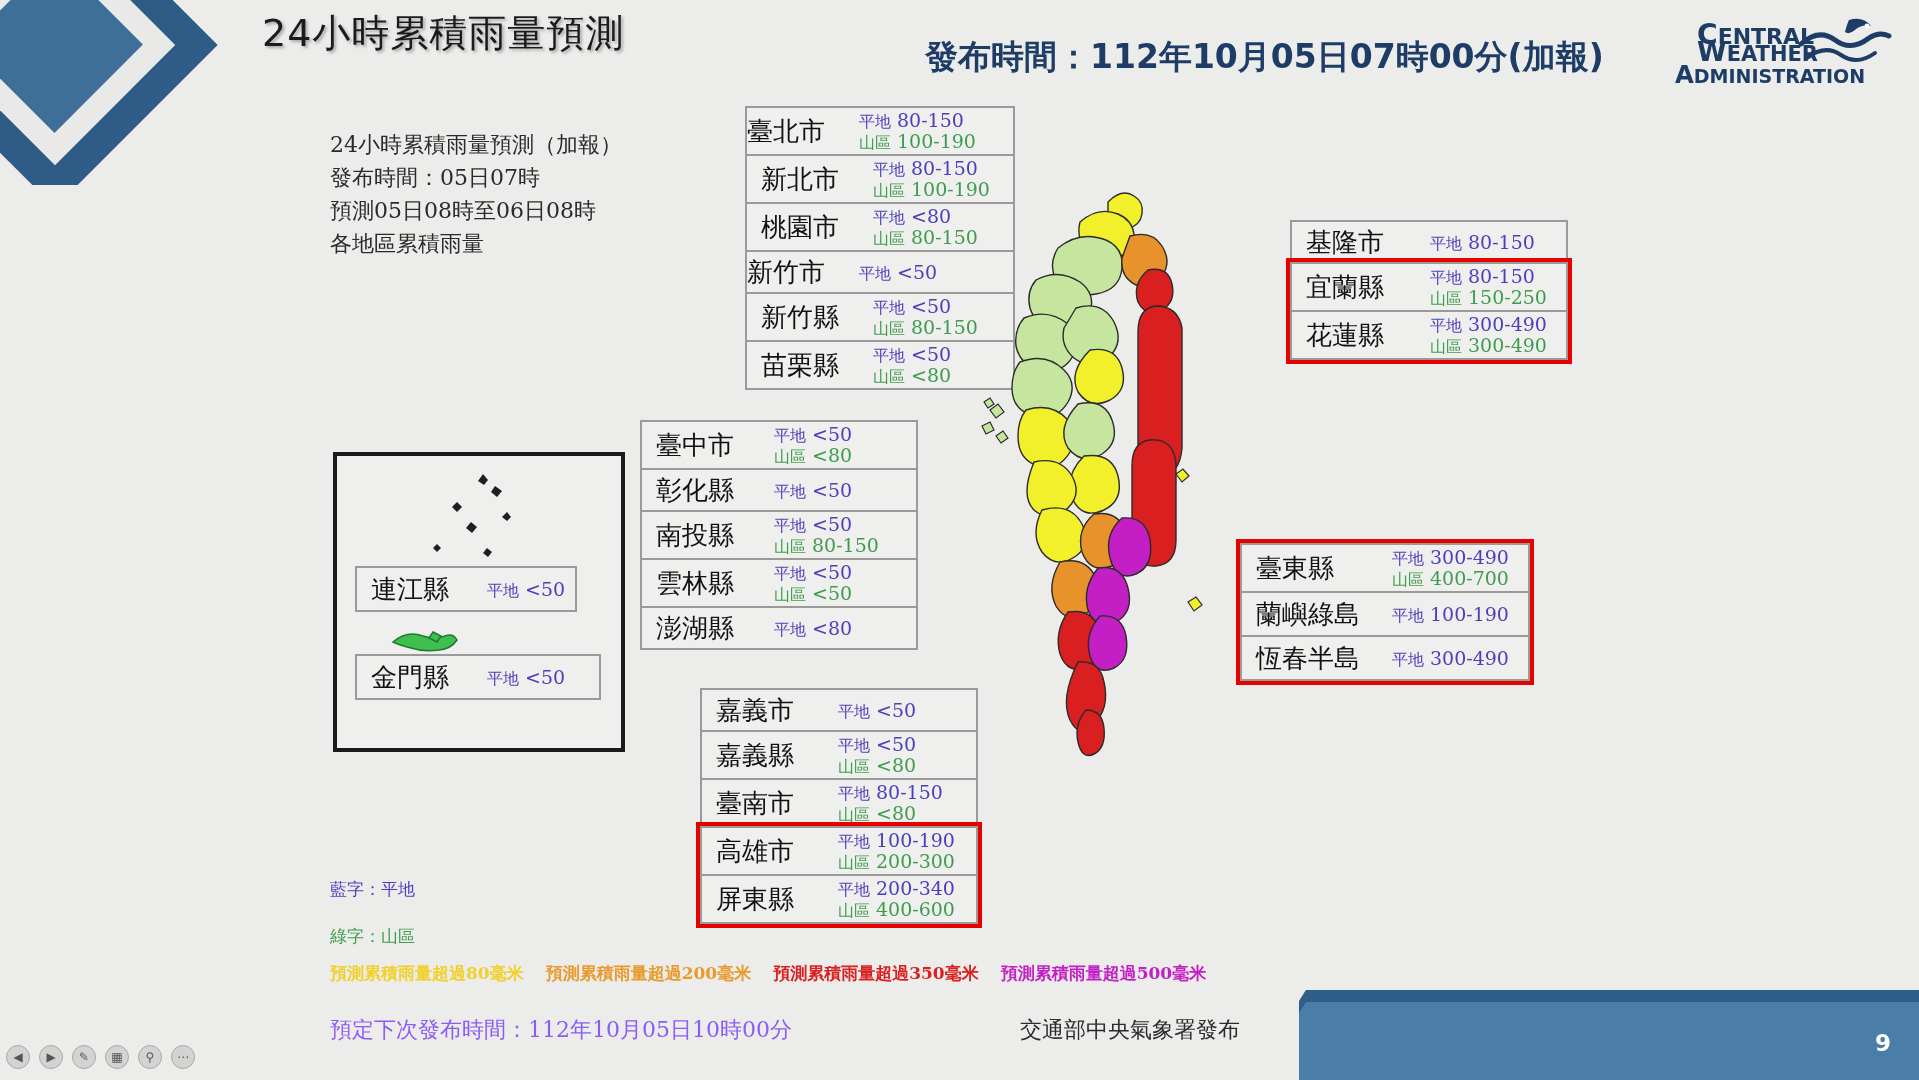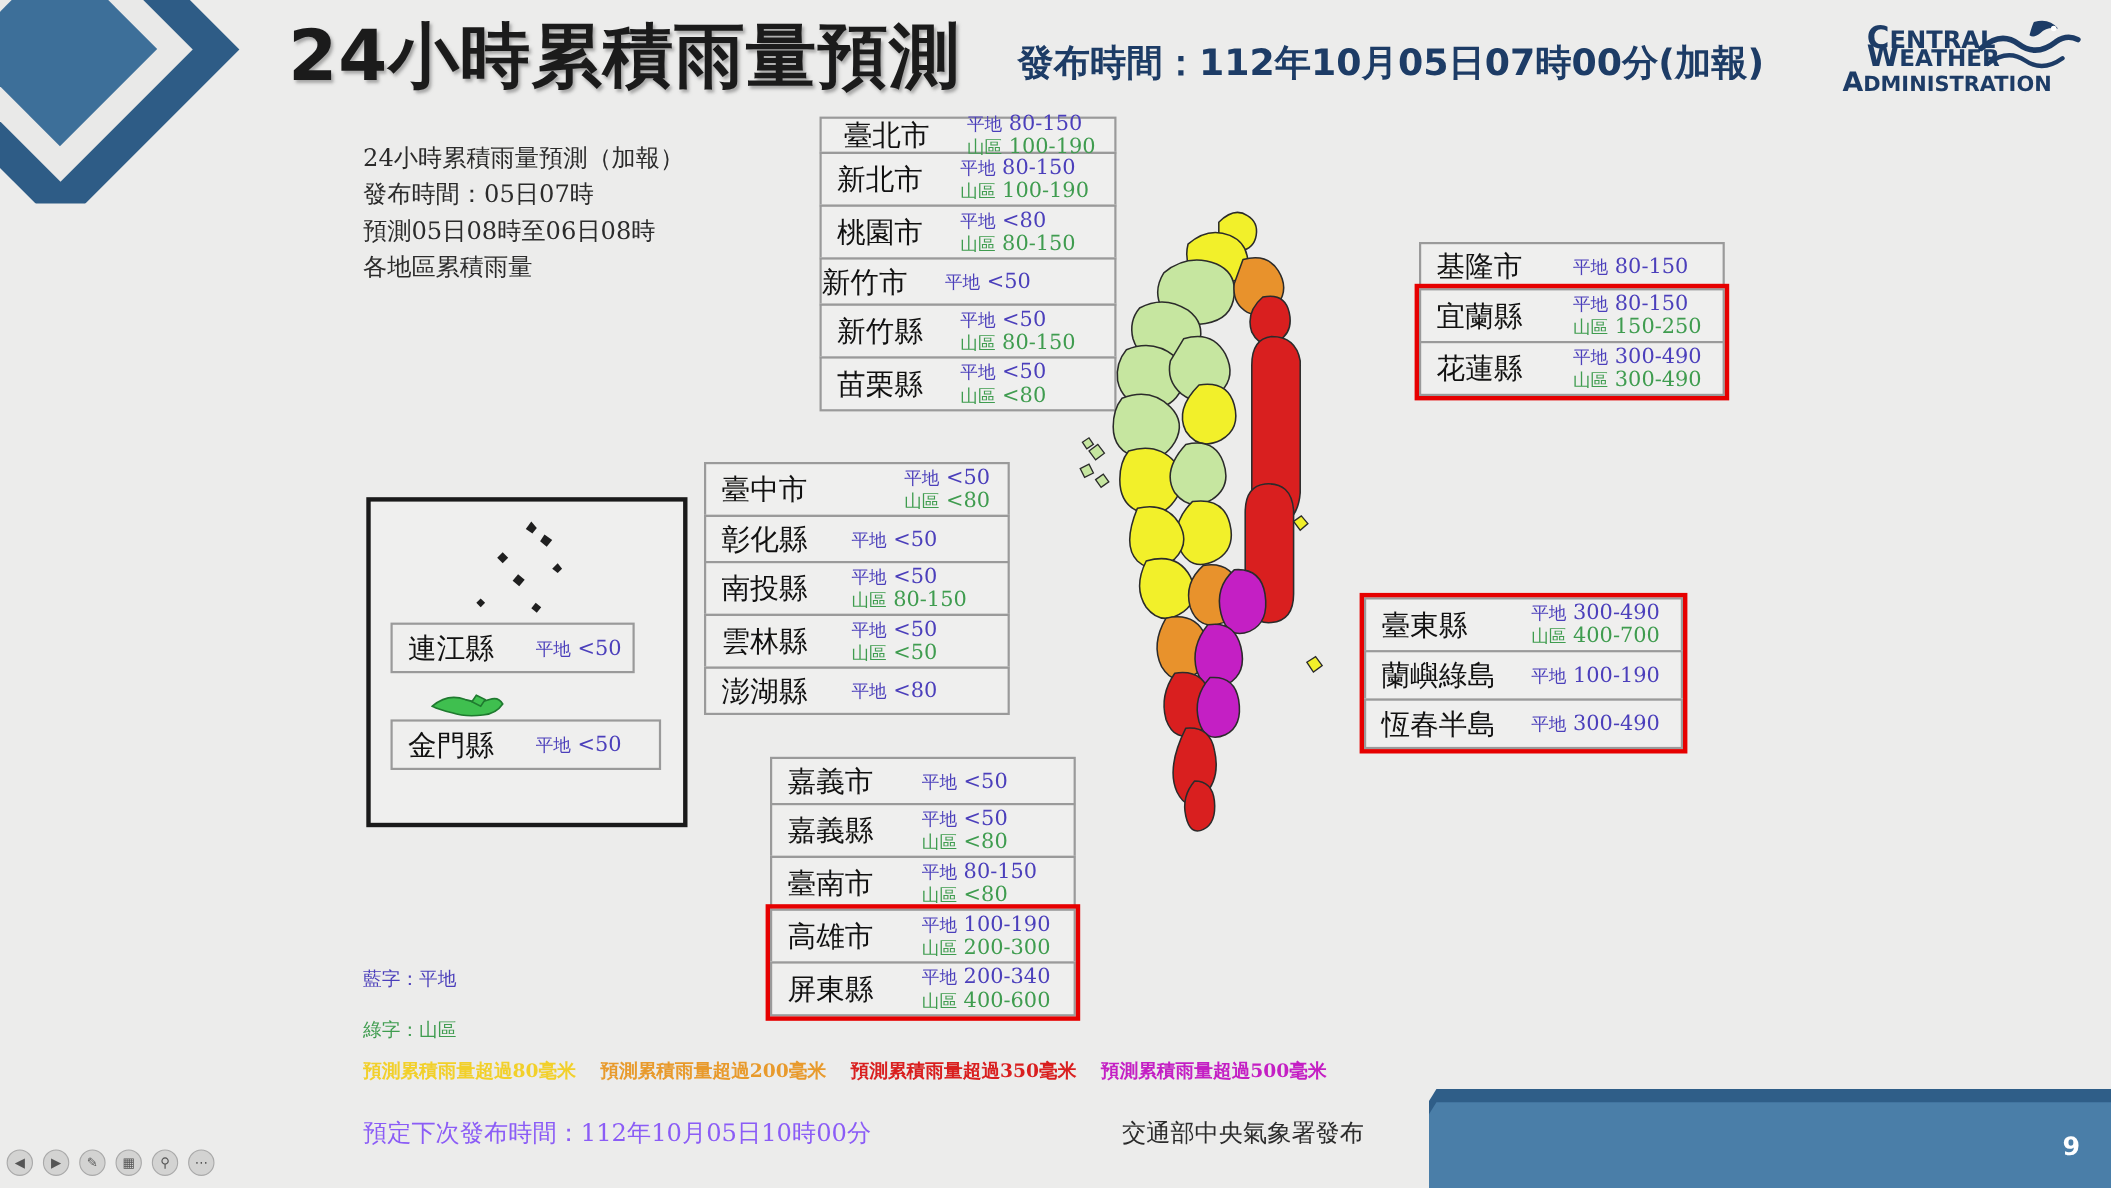--- a/index.html
+++ b/index.html
@@ -13,21 +13,21 @@
   #corner-tl .c1{position:absolute;left:-60px;top:-70px;width:230px;height:230px;background:#2e5c86;transform:rotate(45deg);}
   #corner-tl .c2{position:absolute;left:-30px;top:-40px;width:170px;height:170px;background:#e9e9e8;transform:rotate(45deg);}
   #corner-tl .c3{position:absolute;left:-8px;top:-18px;width:125px;height:125px;background:#3d6f99;transform:rotate(45deg);}
   #corner-br{position:absolute;right:0;bottom:0;width:620px;height:120px;overflow:hidden;}
   #corner-br .b1{position:absolute;right:-40px;bottom:-60px;width:700px;height:150px;background:#2f5e88;transform:skewX(-32deg);}
   #corner-br .b2{position:absolute;right:-40px;bottom:-72px;width:700px;height:150px;background:#4a7ea8;transform:skewX(-32deg);}
   #page-num{position:absolute;right:28px;bottom:24px;color:#fff;font-size:23px;font-weight:bold;}
 
   
   #header{position:absolute;left:0;top:0;width:100%;height:96px;}
-  #main-title{position:absolute;left:262px;top:8px;font-size:64px;font-weight:bold;color:#1b1b1b;
+  #main-title{position:absolute;left:262px;top:8px;font-size:38px;font-weight:normal;color:#1b1b1b;
       letter-spacing:1px;text-shadow:2px 2px 3px rgba(120,120,120,.6);
       font-family:"DejaVu Sans","Liberation Sans",sans-serif;}
   #subtitle{position:absolute;left:925px;top:35px;font-size:33px;font-weight:bold;color:#1d3c66;}
 
   
   #cwa-logo{position:absolute;right:22px;top:10px;width:230px;height:80px;color:#1d3c66;}
   #cwa-logo .l{position:absolute;left:0;font-weight:bold;white-space:nowrap;}
   #cwa-logo .l1{top:8px;font-size:22px;left:30px;}
   #cwa-logo .l2{top:26px;font-size:21px;left:30px;}
   #cwa-logo .l3{top:50px;font-size:19px;left:8px;}
@@ -112,21 +112,21 @@
 </div>
 
 <div id="desc">
   <div>24小時累積雨量預測（加報）</div>
   <div>發布時間：05日07時</div>
   <div>預測05日08時至06日08時</div>
   <div>各地區累積雨量</div>
 </div>
 
 <div class="grp" id="grp-north" style="left:745px;top:108px;">
-    <div class="row" style="width: 270px; height: 34px; padding-left: 20px;">
+    <div class="row" style="width: 270px; height: 50px; padding-left: 0;">
       <div class="nm" style="width: 112px;">臺北市</div>
       <div class="vals">
         <div class="vline plain">
           <span class="vlabel">平地</span>
           <span class="vnum">80-150</span>
         </div>
         <div class="vline mtn">
           <span class="vlabel">山區</span>
           <span class="vnum">100-190</span>
         </div>
@@ -188,21 +188,21 @@
           <span class="vnum">&lt;50</span>
         </div>
         <div class="vline mtn">
           <span class="vlabel">山區</span>
           <span class="vnum">&lt;80</span>
         </div>
       </div>
     </div>
   </div>
 <div class="grp" id="grp-central" style="left:640px;top:422px;">
-    <div class="row" style="width: 278px; height: 50px; padding-left: 14px; gap: 48px;">
+    <div class="row" style="width: 278px; height: 50px; padding-left: 14px;">
       <div class="nm" style="width: 118px;">臺中市</div>
       <div class="vals">
         <div class="vline plain">
           <span class="vlabel">平地</span>
           <span class="vnum">&lt;50</span>
         </div>
         <div class="vline mtn">
           <span class="vlabel">山區</span>
           <span class="vnum">&lt;80</span>
         </div>

